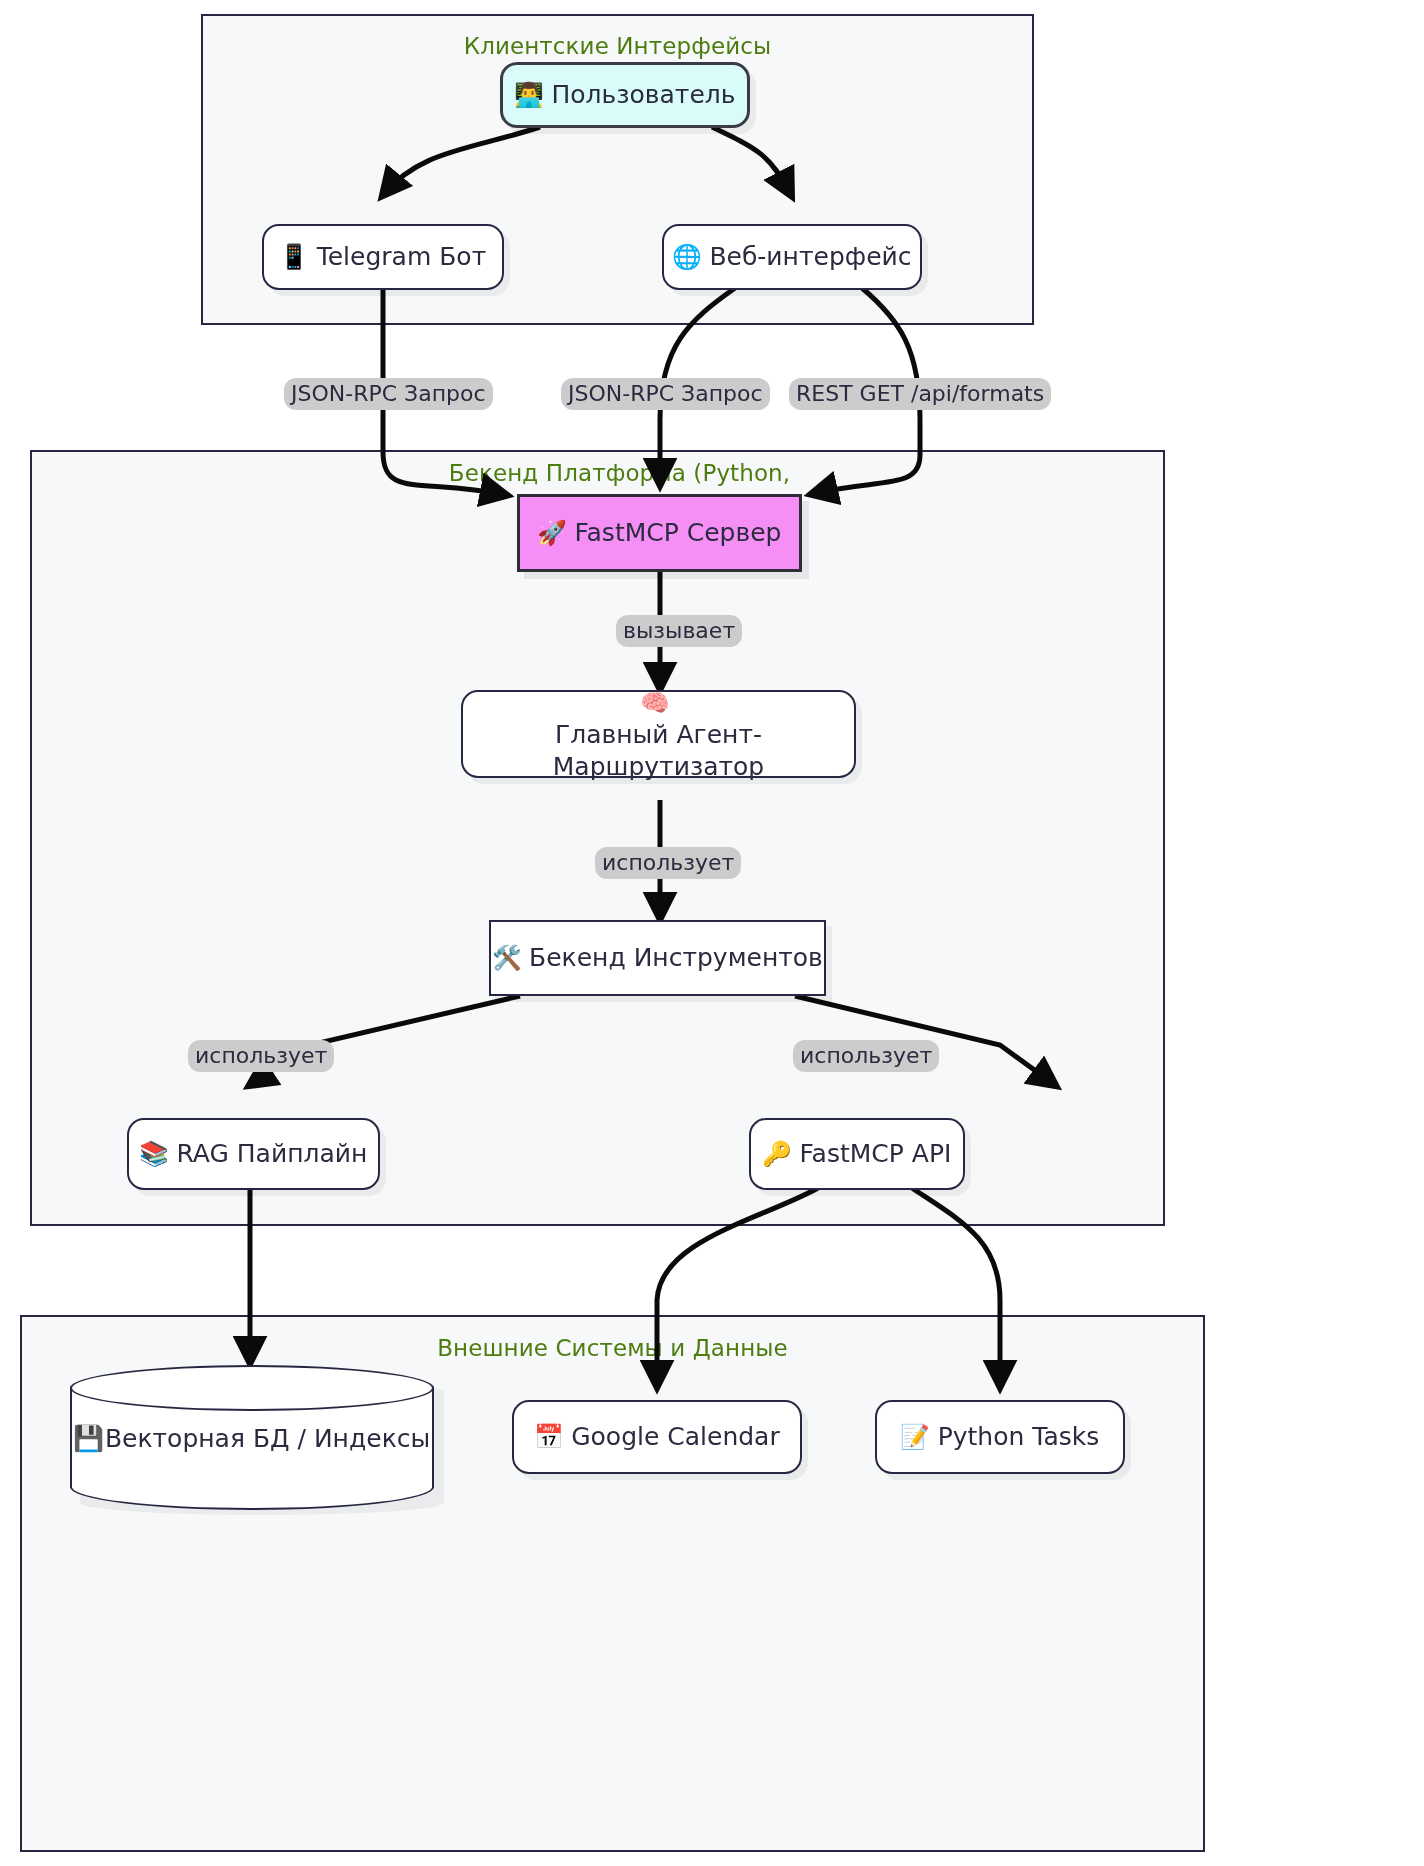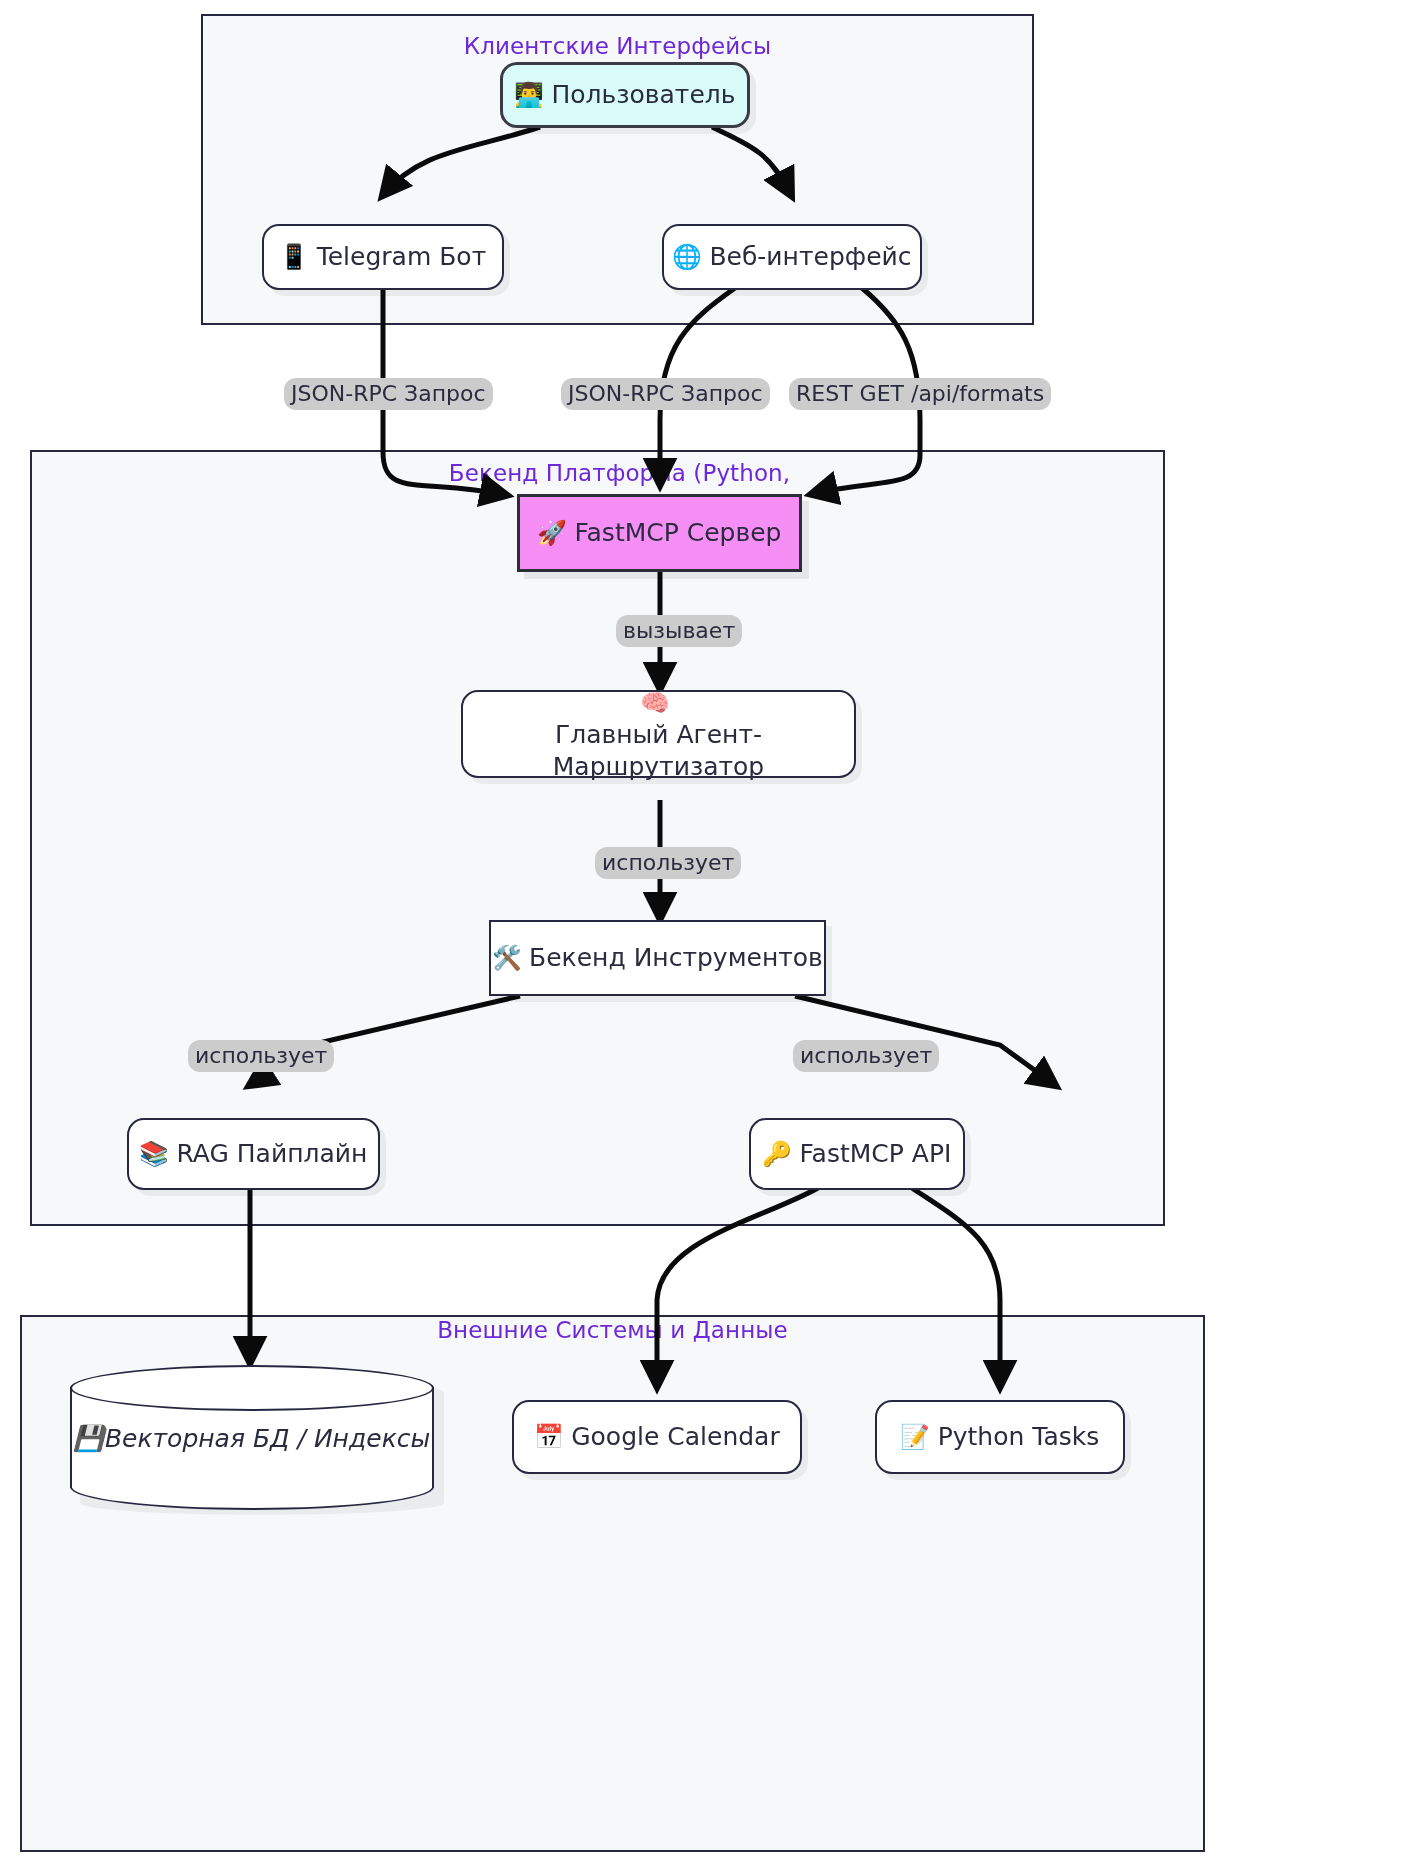--- a/index.html
+++ b/index.html
@@ -12,21 +12,21 @@
     position:absolute;
     background:#f7f8fa;
     border:2.5px solid #272742;
     box-sizing:border-box;
   }
   .subgraph-title{
     position:absolute;
     left:0;right:0;
     text-align:center;
     font-size:23px;
-    color:#6d28d9;
+    color:#4d7c0f;
     white-space:nowrap;
     letter-spacing:.1px;
   }
 
   
   .node{
     position:absolute;
     box-sizing:border-box;
     background:#ffffff;
     border:2.6px solid #272742;
@@ -57,21 +57,20 @@
   .node.fastmcp{
     background:#f58ef5;
     border:3.5px solid #2d2d38;
     border-radius:0;
     box-shadow:7px 7px 0 0 rgba(0,0,0,.07);
   }
   
   .cyl{
     position:absolute;
     z-index:3;
-    font-style:italic;
   }
   .cyl .body{
     position:absolute;left:0;top:22px;right:0;bottom:22px;
     background:#fff;border-left:2.6px solid #272742;border-right:2.6px solid #272742;
     box-sizing:border-box;
   }
   .cyl .top, .cyl .bot{
     position:absolute;left:0;right:0;height:46px;
     border:2.6px solid #272742;border-radius:50%;
     background:#fff;box-sizing:border-box;
@@ -110,21 +109,21 @@
 
   <div class="subgraph" style="left:201px;top:14px;width:833px;height:311px;">
     <div class="subgraph-title" style="top:17px;">Клиентские Интерфейсы</div>
   </div>
 
   <div class="subgraph" style="left:30px;top:450px;width:1135px;height:776px;">
     <div class="subgraph-title" style="top:8px;margin-left:44px;">Бекенд Платформа (Python,</div>
   </div>
 
   <div class="subgraph" style="left:20px;top:1315px;width:1185px;height:537px;">
-    <div class="subgraph-title" style="top:0;">Внешние Системы и Данные</div>
+    <div class="subgraph-title" style="top:18px;">Внешние Системы и Данные</div>
   </div>
 
   <svg id="wires" viewBox="0 0 1424 1866">
     <defs>
       <marker id="arw" viewBox="0 0 12 12" refX="9" refY="6" markerWidth="7" markerHeight="7" orient="auto-start-reverse">
         <path d="M 0 0 L 12 6 L 0 12 z" fill="#0a0a0a"></path>
       </marker>
     </defs>
     <g fill="none" stroke="#0a0a0a" stroke-width="5" marker-end="url(#arw)">
 

